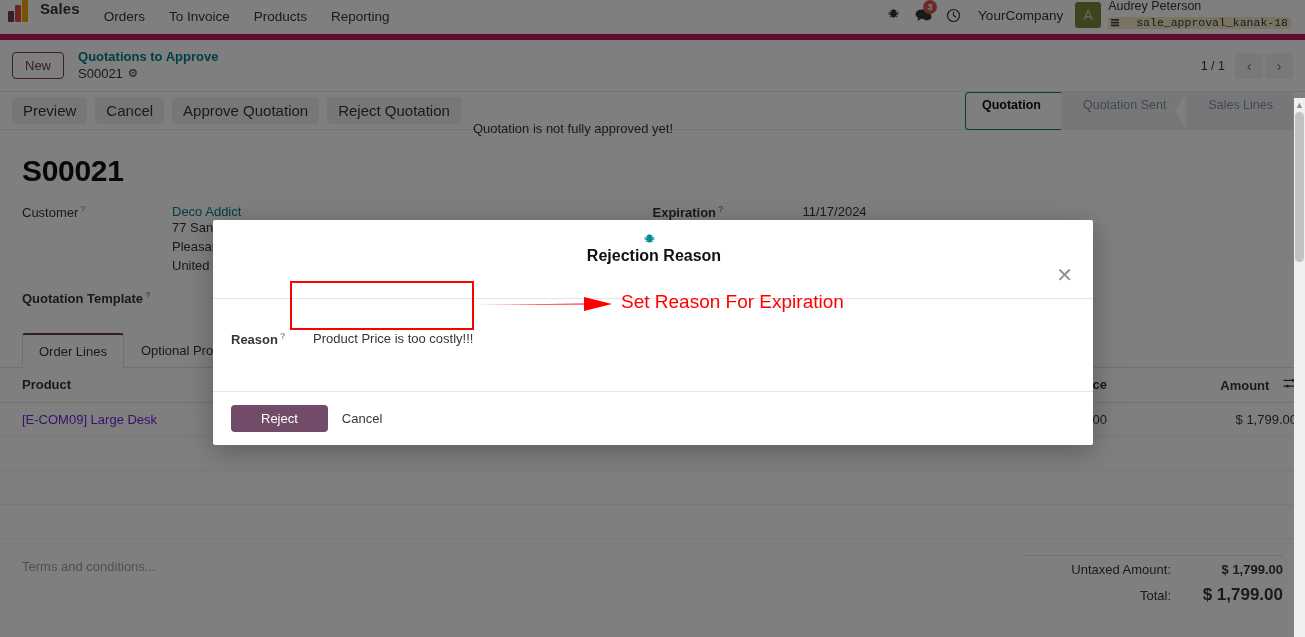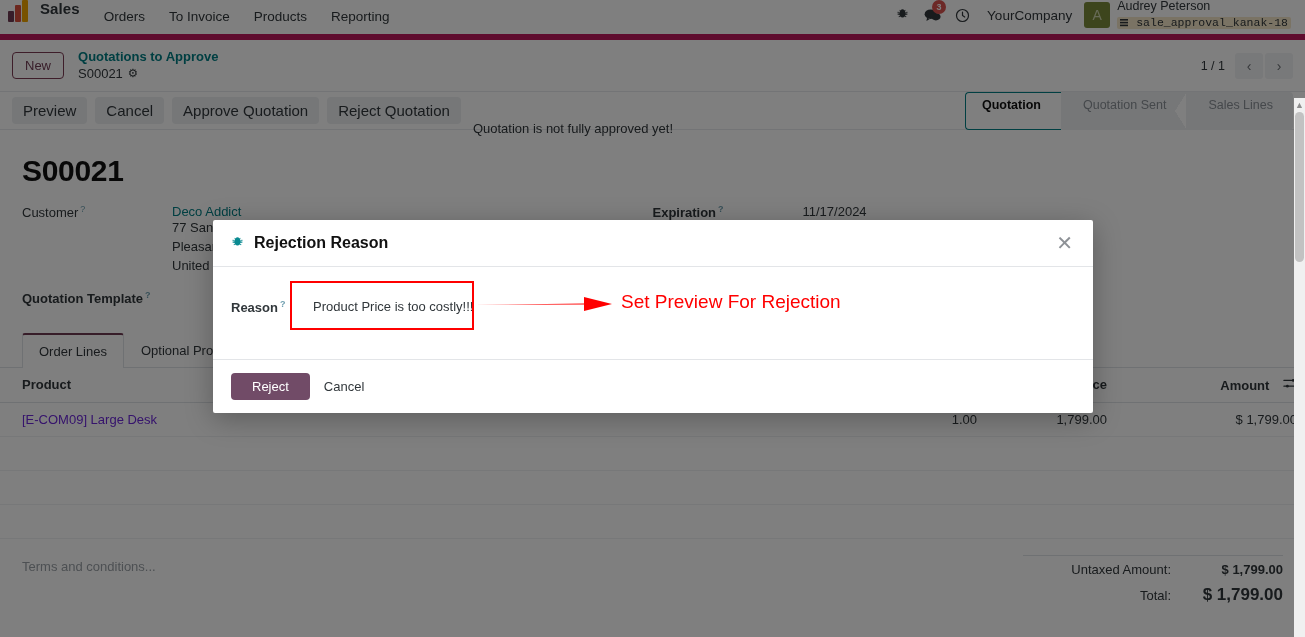--- a/index.html
+++ b/index.html
@@ -68,21 +68,21 @@
   .avatar {
     width: 26px; height: 26px; border-radius: 3px; background: #7a8a3a;
     color: #cfd6b0; font-size: 14px; display: flex; align-items: center;
     justify-content: center; margin-right: 7px;
   }
   .user-texts { line-height: 1.08; padding-right: 4px;}
   .user-name { font-size: 12.5px; color: #31373b; }
   .db-tag {
     font-family: "Liberation Mono", monospace; font-size: 11.5px;
     background: #f5e7c8; color: #31373b; padding: 0px 3px;
-    display: inline-flex; align-items: center; gap: 8px; border-radius: 2px;
+    display: inline-flex; align-items: center; gap: 17px; border-radius: 2px;
   }
 
   
   .breadcrumb-row {
     height: 52px; background: #fff; display: flex; align-items: center;
     padding: 0 12px; border-bottom: 1px solid #e7e9ed;
   }
   .btn-new {
     border: 1px solid #7d3d55; color: #6f3a52; background: transparent;
     font-size: 13px; padding: 5px 12px; border-radius: 4px;
@@ -217,20 +217,21 @@
   
   .modal {
     position: absolute; left: 213px; top: 220px; width: 880px;
     background: #fff; z-index: 100;
     box-shadow: 0 6px 28px rgba(0,0,0,.28);
     border-radius: 2px;
   }
   .modal-header {
     display: flex; align-items: center; padding: 13px 16px 13px 18px;
     border-bottom: 1px solid #e3e5e8;
+    flex-direction: column;
   }
   .modal-bug { color: #069; margin-right: 10px; display: flex; }
   .modal-title { font-size: 16px; font-weight: 700; color: #111; }
   .modal-close {
     margin-left: auto; color: #8d9196; font-size: 20px; line-height: 1;
     cursor: pointer; padding: 0 4px; font-family: "Liberation Sans", sans-serif;
   }
   .modal-body { padding: 24px 18px 26px 18px; min-height: 92px; }
   .mrow { display: flex; align-items: flex-start; }
   .mlabel {
@@ -240,21 +241,21 @@
   .reason-field {
     font-size: 13px; color: #31373b; padding: 8px 6px 8px 10px;
     min-width: 180px; outline: none;
   }
   .modal-footer {
     border-top: 1px solid #e3e5e8; padding: 13px 18px;
     display: flex; align-items: center; gap: 10px;
   }
   .btn-reject {
     background: #714b67; color: #fff; border: none; font-size: 13px;
-    padding: 6px 21px; border-radius: 4px; cursor: pointer; font-family: inherit;
+    padding: 6px 30px; border-radius: 4px; cursor: pointer; font-family: inherit;
   }
   .btn-cancel {
     background: transparent; border: none; color: #31373b; font-size: 13px;
     padding: 6px 4px; cursor: pointer; font-family: inherit;
   }
 
   
   .annot-layer { position: absolute; inset: 0; z-index: 200; pointer-events: none; }
   .annot-box {
     position: absolute; left: 290px; top: 281px; width: 184px; height: 49px;
@@ -495,14 +496,14 @@
     <button class="btn-reject">Reject</button>
     <button class="btn-cancel">Cancel</button>
   </div>
 </div>
 
 <div class="annot-layer">
   <div class="annot-box"></div>
   <svg class="annot-arrow" width="150" height="32" viewBox="0 0 150 32">
     <path d="M2 17 L112 15.5 L112 9 L140 16 L112 23 L112 16.5 Z" fill="#ff0000"></path>
   </svg>
-  <div class="annot-text">Set Preview For Rejection</div>
+  <div class="annot-text">Set Reason For Expiration</div>
 </div>
 
 </body></html>

